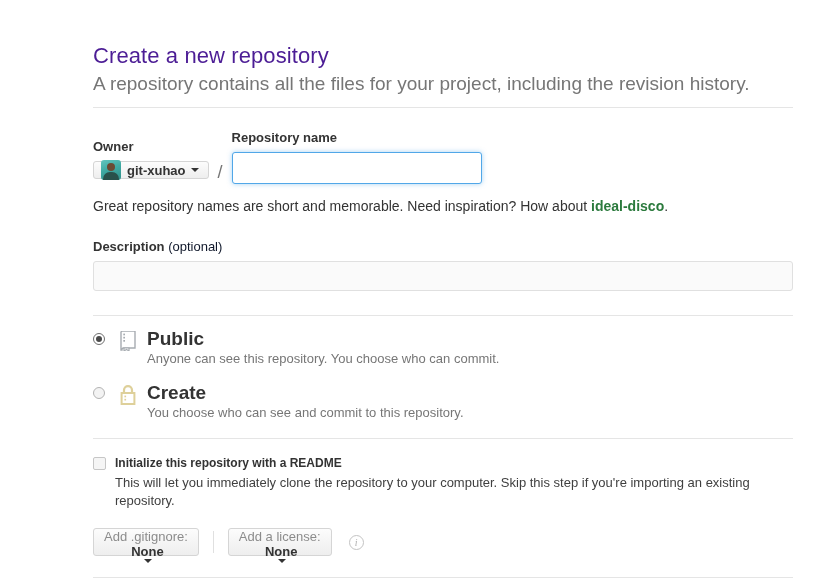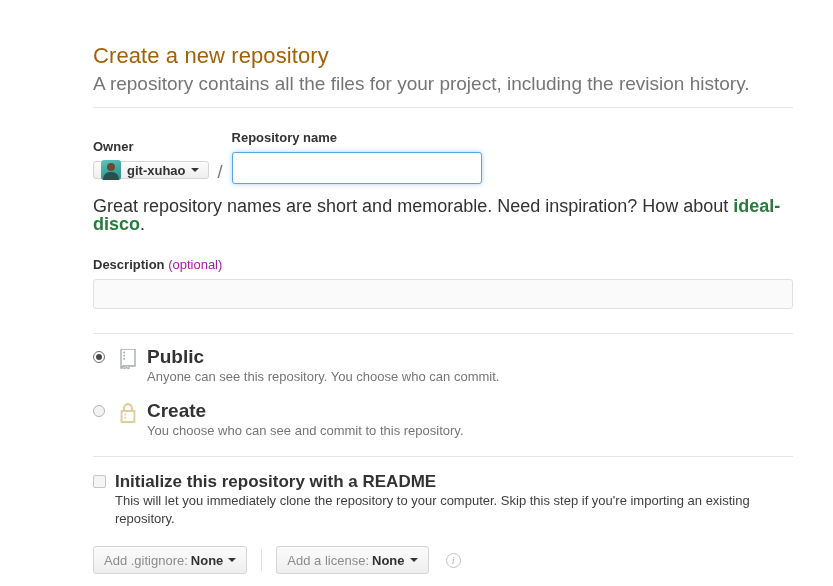--- a/index.html
+++ b/index.html
@@ -18,21 +18,21 @@
   .page {
     position: absolute;
     left: 93px;
     top: 0;
     width: 700px;
   }
   
   .page-title {
     font-size: 22px;
     font-weight: normal;
-    color: #a16207;
+    color: #4c1d95;
     margin: 0;
     padding-top: 42px;
     line-height: 28px;
     letter-spacing: 0.1px;
   }
   .page-subtitle {
     font-size: 19px;
     color: #767676;
     margin: 5px 0 0 0;
     line-height: 18px;
@@ -53,21 +53,21 @@
   }
   .field-label {
     font-size: 13px;
     font-weight: bold;
     color: #333333;
     display: block;
     margin-bottom: 7px;
   }
   .field-label .optional {
     font-weight: normal;
-    color: #a21caf;
+    color: #0f172a;
   }
   .owner-col { }
   .owner-btn {
     display: inline-flex;
     align-items: center;
     height: 18px;
     box-sizing: border-box;
     padding: 0 9px 0 7px;
     background: linear-gradient(#fcfcfc, #eeeeee);
     border: 1px solid #d5d5d5;
@@ -128,21 +128,21 @@
     font-size: 13px;
     font-family: "Liberation Sans", sans-serif;
     color: #333333;
     border: 1px solid #51a7e8;
     border-radius: 3px;
     outline: none;
     box-shadow: 0 0 5px rgba(81,167,232,0.5);
     background: #ffffff;
   }
   .hint {
-    font-size: 18px;
+    font-size: 14px;
     color: #333333;
     margin-top: 13px;
     line-height: 18px;
   }
   .hint b { color: #2b7a3d; font-weight: bold; }
 
   
   .desc-block { margin-top: 24px; }
   .desc-input {
     width: 700px;
@@ -222,21 +222,21 @@
     width: 13px; height: 13px;
     box-sizing: border-box;
     border: 1px solid #c6c6c6;
     border-radius: 2px;
     background: #f5f5f5;
     margin: 2px 9px 0 0;
     flex: none;
     cursor: pointer;
   }
   .readme-title {
-    font-size: 17px;
+    font-size: 12px;
     font-weight: bold;
     color: #333333;
     line-height: 17px;
   }
   .readme-desc {
     font-size: 13px;
     color: #404040;
     line-height: 18px;
     margin-top: 2px;
   }
@@ -253,20 +253,21 @@
     height: 28px;
     box-sizing: border-box;
     padding: 0 10px;
     background: linear-gradient(#fcfcfc, #eeeeee);
     border: 1px solid #d5d5d5;
     border-radius: 3px;
     font-size: 13px;
     color: #8c8c8c;
     cursor: pointer;
     white-space: nowrap;
+    flex-direction: column;
   }
   .select-btn .val {
     font-weight: bold;
     color: #333333;
     margin-left: 3px;
   }
   .sep {
     width: 1px;
     height: 22px;
     background: #e0e0e0;

